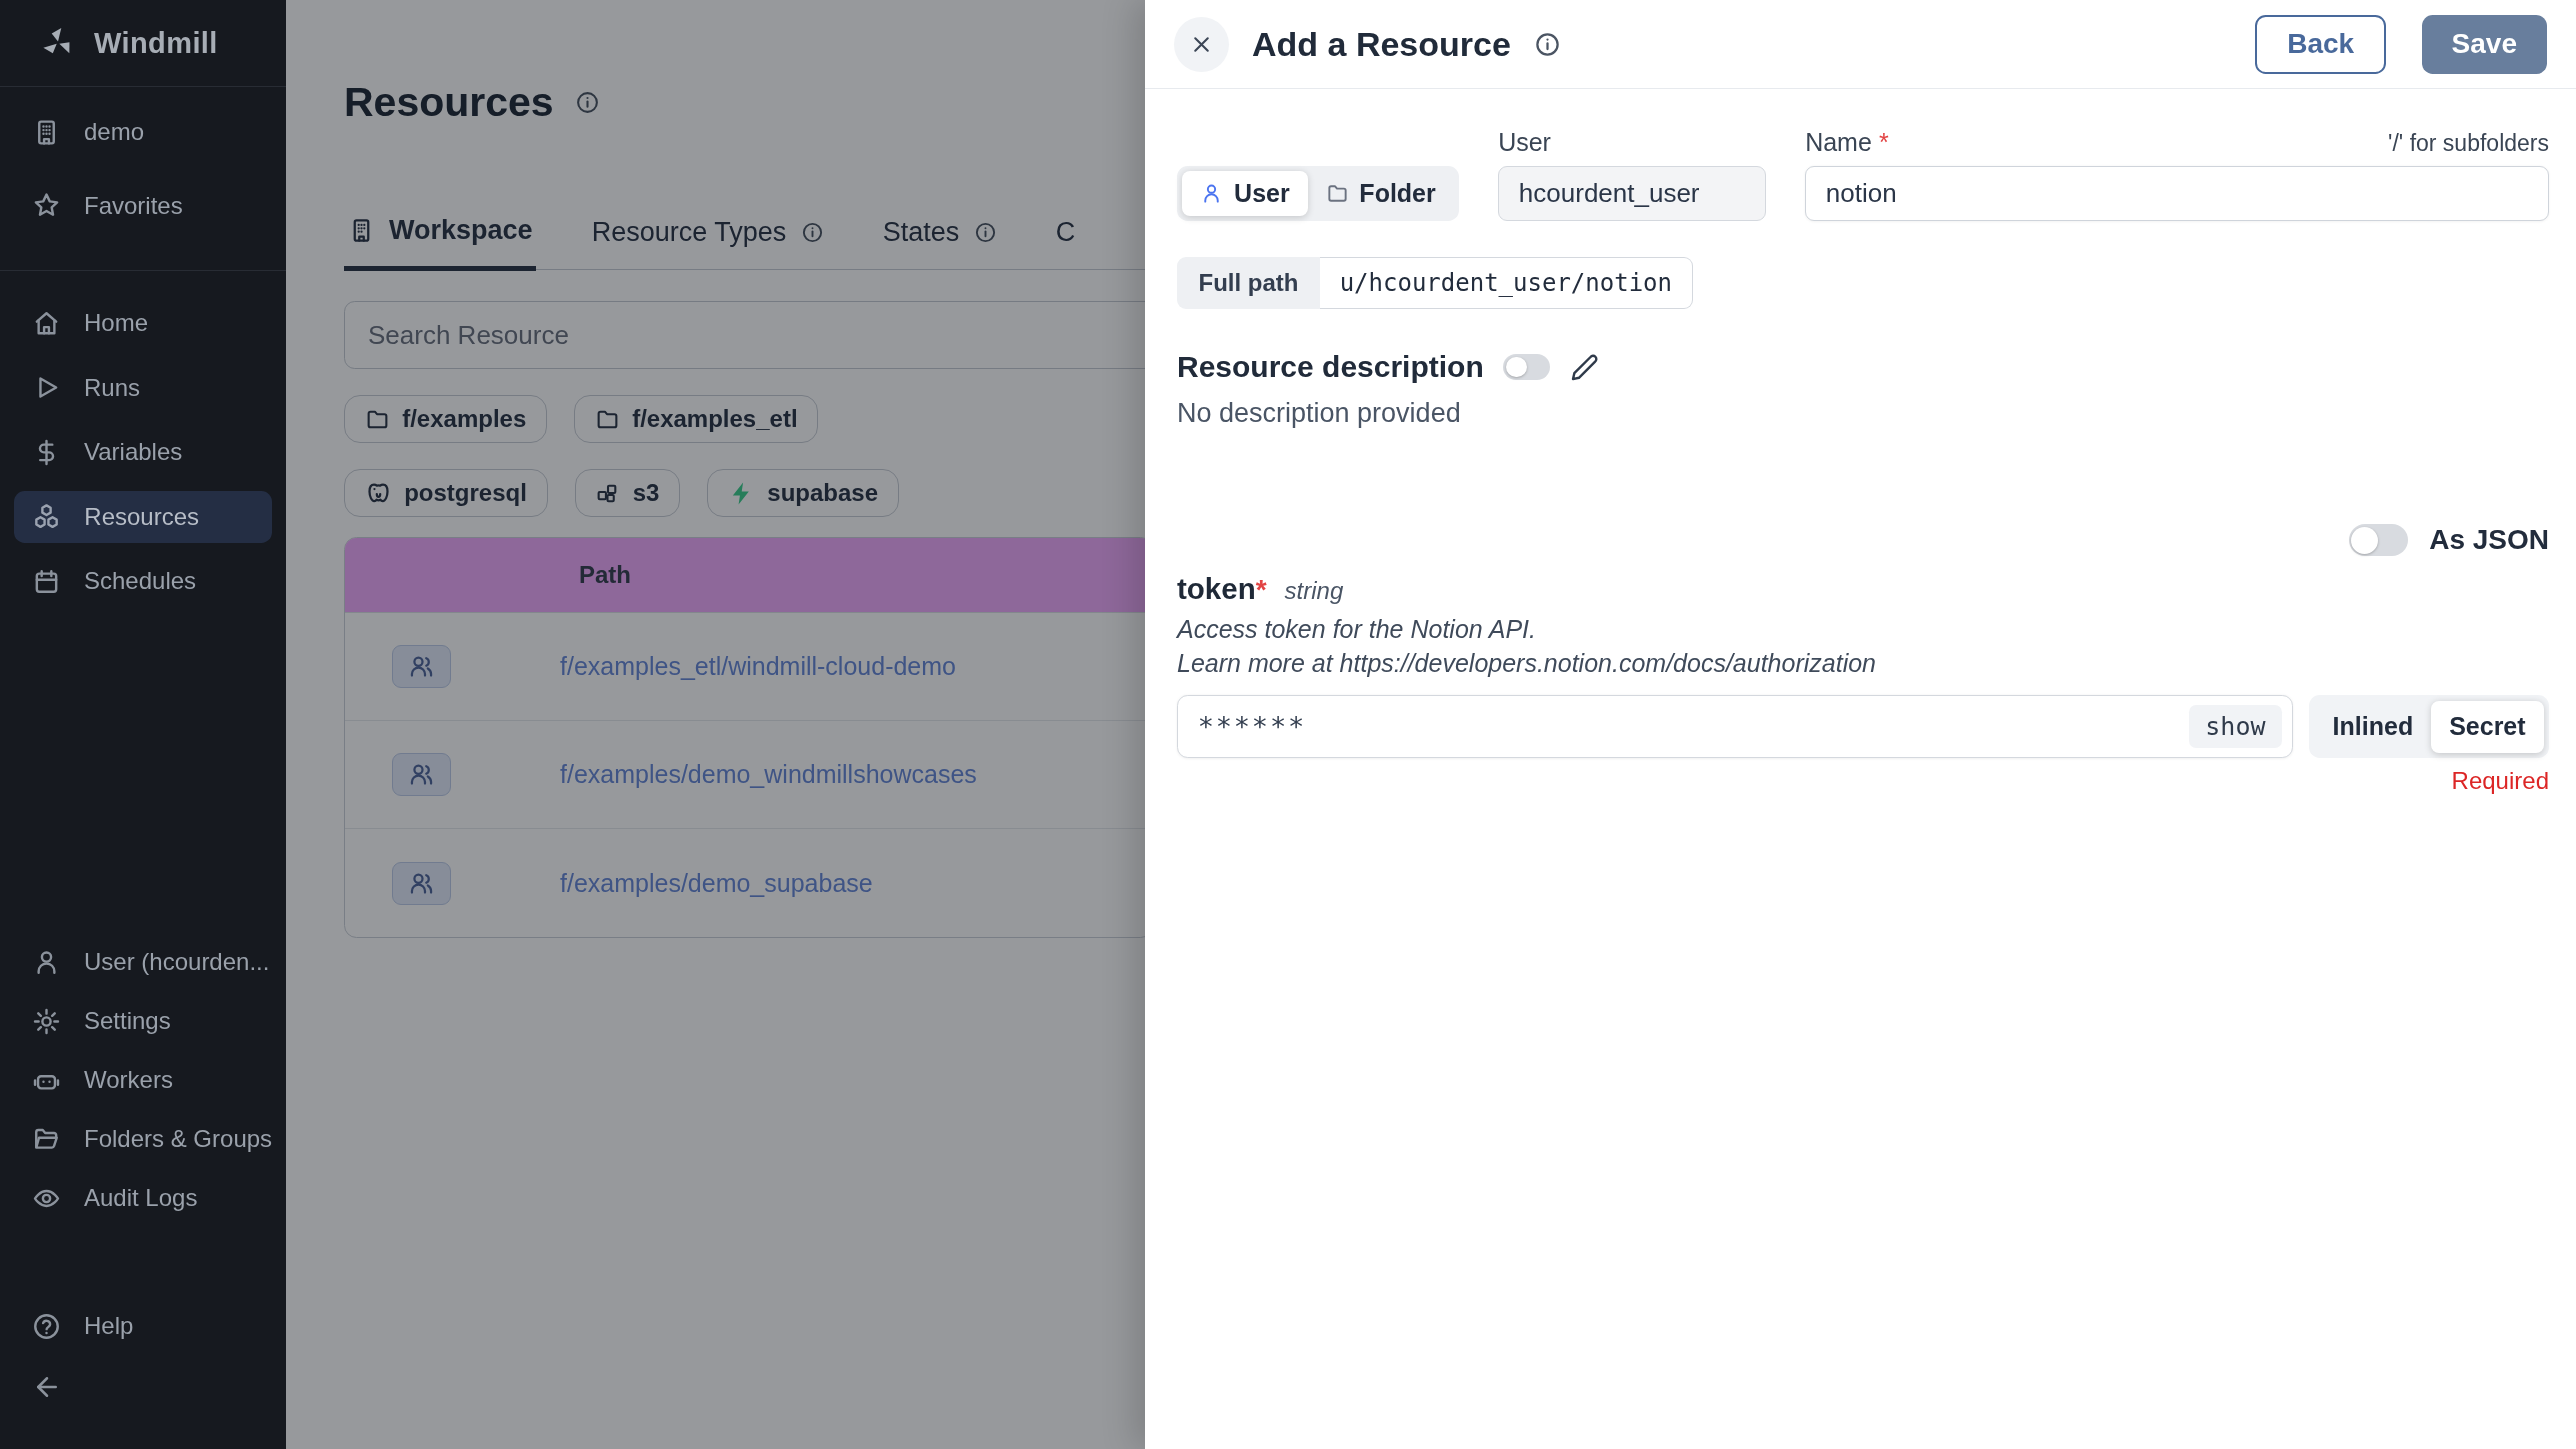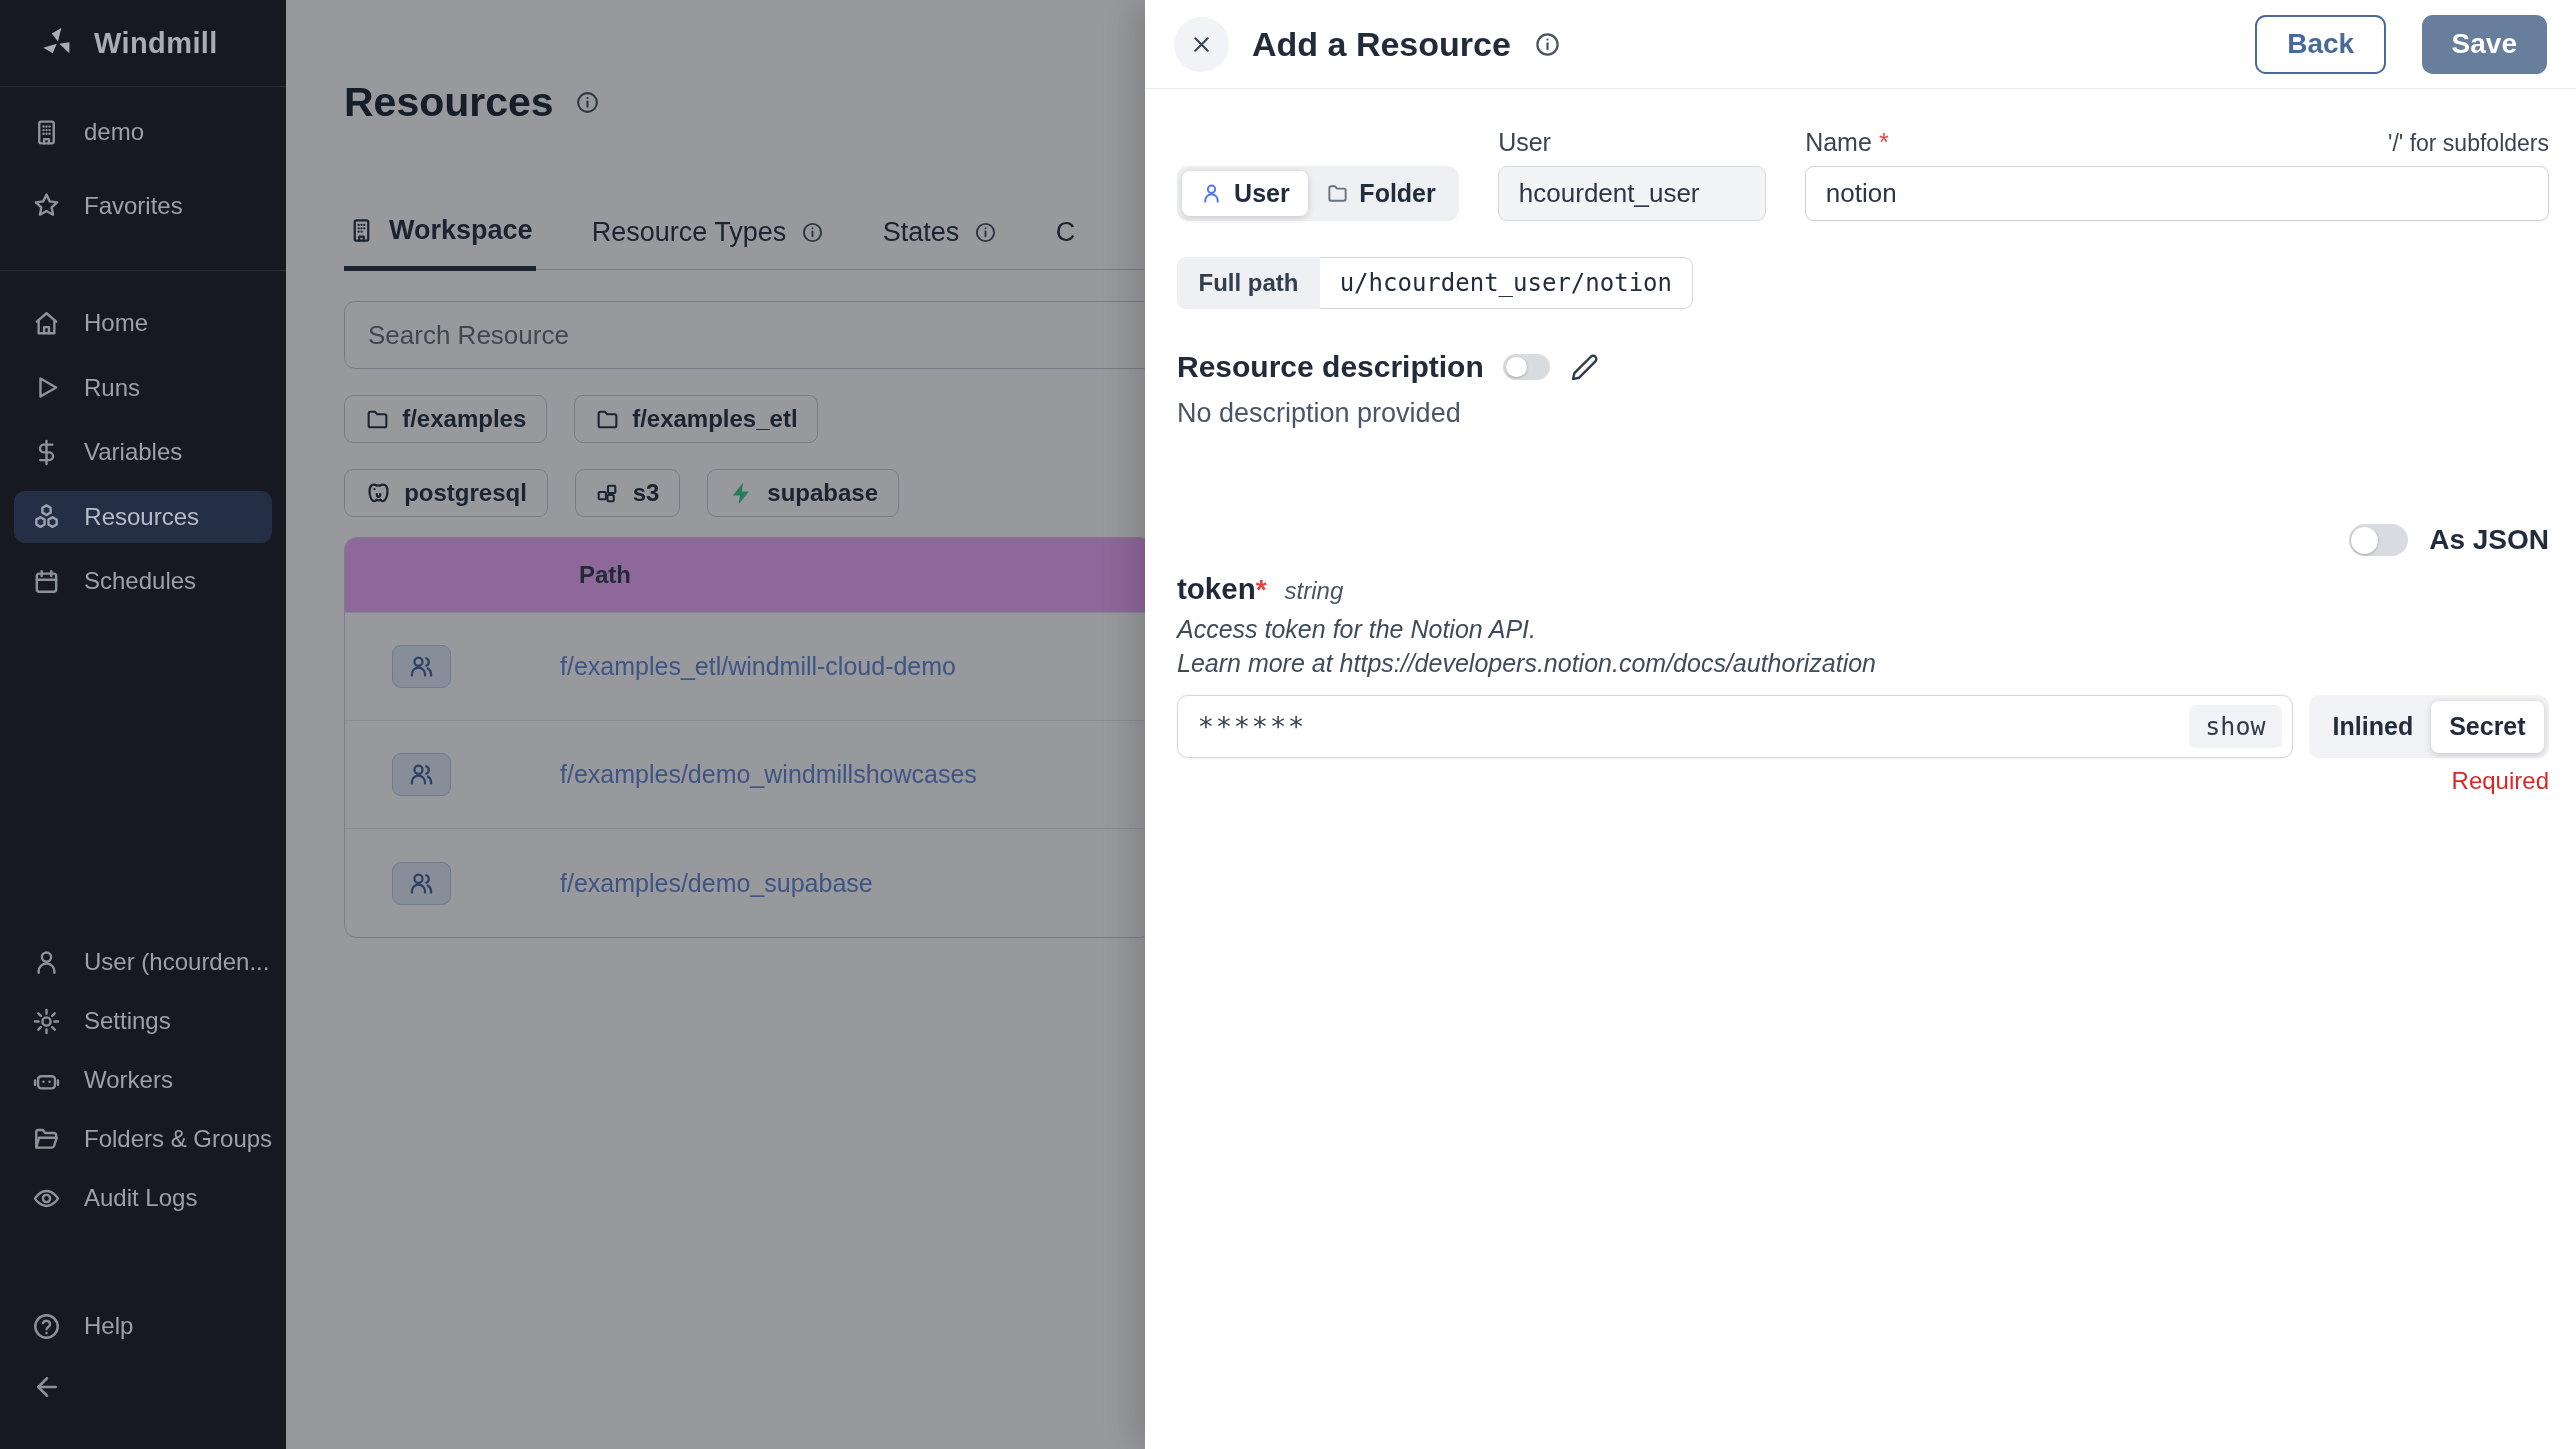--- a/index.html
+++ b/index.html
@@ -34,21 +34,21 @@
   .page-title { font-size:41px; font-weight:bold; color:#212b3a; }
   .info-ic { color:#4b5563; }
   .tabs { position:absolute; left:58px; top:215px; width:903px; display:flex; gap:52px; border-bottom:1.8px solid #c9ced6; }
   .tab { display:flex; align-items:center; gap:14.3px; font-size:27px; color:#2b3648; padding:0 3.6px 19.7px 3.6px; cursor:pointer; }
   .tab--active { border-bottom:5.4px solid #2b3648; margin-bottom:-1.8px; font-weight:bold; }
   .search { position:absolute; left:58px; top:301px; width:1109px; height:68px; border:1.8px solid #c6ccd4; border-radius:10.7px; padding:0 23px; font-size:26px; color:#374151; font-family:"Liberation Sans",sans-serif; background:#fff; outline:none; }
   .search::placeholder { color:#6b7280; }
   .chip-row { position:absolute; left:58px; display:flex; gap:27px; }
   .chip-row--folders { top:395px; }
   .chip-row--types { top:469px;justify-content:flex-end; }
-  .chip { height:48px; display:flex; align-items:center; gap:12.5px; padding:0 19.7px; border:1.8px solid #c9ced6; border-radius:9px; background:#fff; font-size:24px; font-weight:bold; color:#2b3648; cursor:pointer; }
+  .chip { height:48px; display:flex; align-items:center; gap:12.5px; padding:0 19.7px; border:1.8px solid #c9ced6; border-radius:16px; background:#fff; font-size:24px; font-weight:bold; color:#2b3648; cursor:pointer; }
   .chip .cic { color:#2b3648; }
   .table { position:absolute; left:58px; top:537px; width:809px; border:1.8px solid #ccd1d9; border-radius:12.5px; background:#fff; overflow:hidden; }
   .thead { height:75px; background:#f0abfc; border-bottom:1.8px solid #dde1e6; display:flex; align-items:center; }
   .th-path { margin-left:234px; font-size:24px; font-weight:bold; color:#374151; }
   .trow { height:108px; display:flex; align-items:center; padding-left:47px; border-bottom:1.8px solid #e6e9ed; cursor:pointer; }
   .trow:last-child { border-bottom:none; }
   .row-badge { width:59px; height:43px; border-radius:9px; background:#e3ebfa; border:1.8px solid #bdcbe8; display:flex; align-items:center; justify-content:center; color:#50669c; }
   .row-link { margin-left:109px; font-size:25px; color:#6889d8;text-align:right; }
 
   

